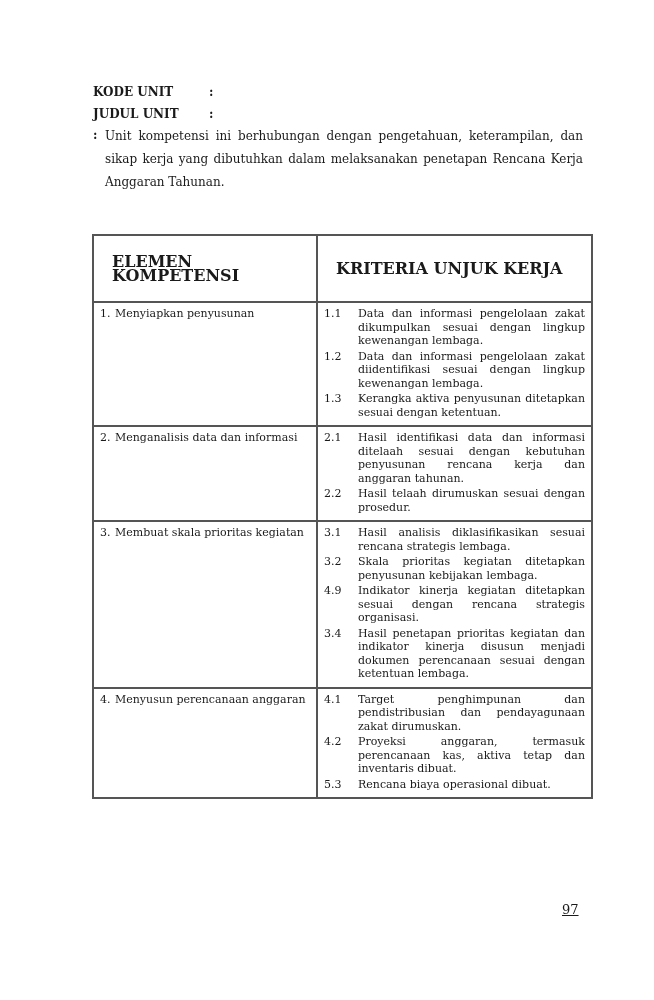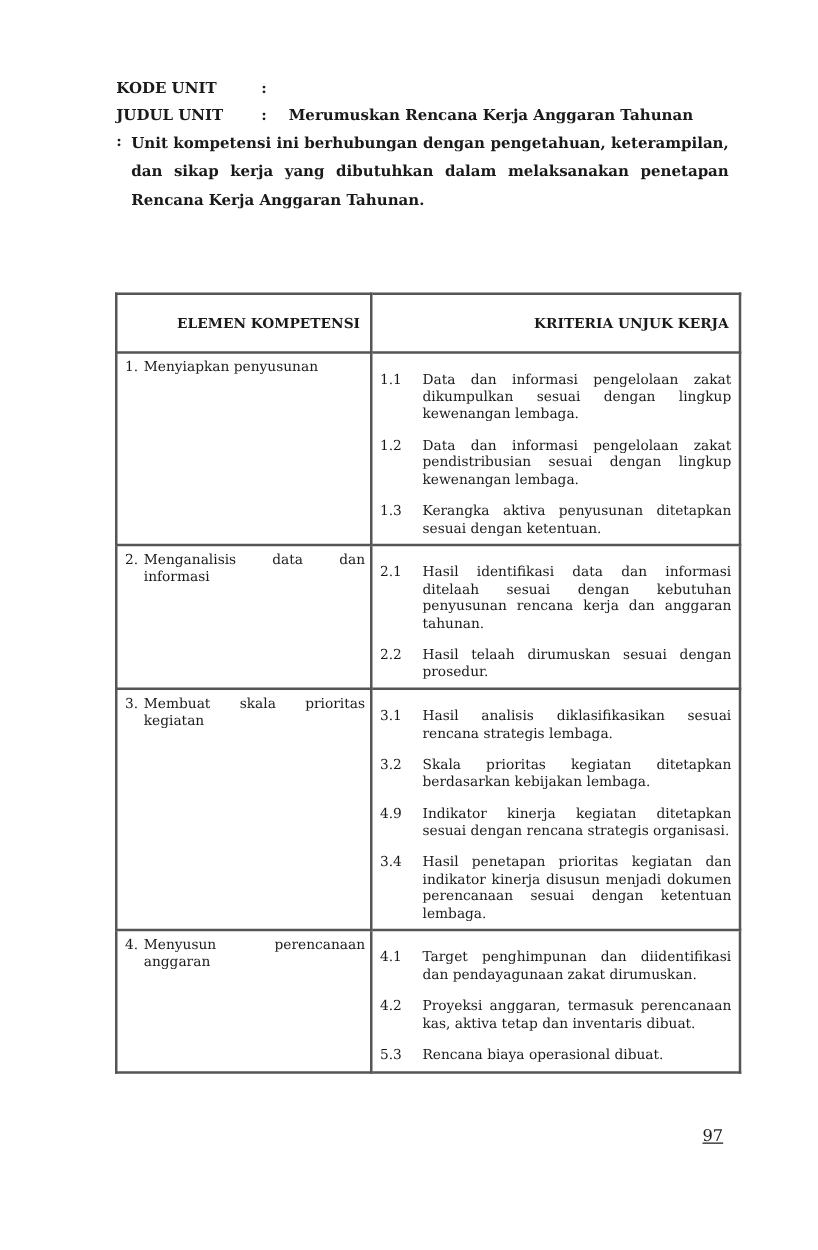--- a/index.html
+++ b/index.html
@@ -1,59 +1,58 @@
 <!DOCTYPE html>
 <html><head>
 <meta charset="utf-8">
 <style>
   html, body { margin: 0; padding: 0; }
   body {
     width: 654px; height: 1000px; background: #ffffff; position: relative;
     font-family: "DejaVu Serif", "Liberation Serif", serif; color: #1a1a1a;
     overflow: hidden;
   }
-  .header { position: absolute; left: 93px; top: 60px; width: 490px; }
+  .header { position: absolute; left: 93px; top: 82px; width: 490px; }
   .hrow { display: flex; font-size: 12px; line-height: 21.5px; }
   .hlabel { width: 116px; font-weight: bold; white-space: nowrap; }
   .hcolon { width: 19px; font-weight: bold; }
   .hval { flex: 1; font-weight: bold; }
-  .hval.normal { font-weight: bold; text-align: justify; text-align-last: left; font-size: 12px; line-height: 23px; }
+  .hval.normal { font-weight: normal; text-align: justify; text-align-last: left; font-size: 12px; line-height: 23px; }
   .row-desc .hlabel { width: 133px; }
   .row-desc .hcolon { width: 2px; }
   .row-judul .hval { padding-left: 3px; }
 
   table.kt {
     position: absolute; left: 92px; top: 234px; width: 501px;
     border-collapse: collapse; font-size: 11px; line-height: 13.5px;
   }
   table.kt td, table.kt th { border: 2px solid #555; vertical-align: top; }
-  table.kt th { font-weight: bold; height: 29px; padding: 8px; font-size: 11px; text-align: right; vertical-align: middle; }
+  table.kt th { font-weight: bold; height: 29px; padding: 18px; font-size: 16px; text-align: left; vertical-align: middle; }
   th.c1, td.c1 { width: 186px; }
   td.c1 { padding: 4px 4px 4px 6px; }
   td.c2 { padding: 2px 6px 4px 6px; }
   .elem { display: flex; text-align: justify; }
   .elem .num { width: 15px; flex: none; }
   .elem .txt { flex: 1; text-align: justify; text-align-last: left; }
-  .kuk { display: flex; margin-top: 12px; margin-bottom: 2px; }
+  .kuk { display: flex; margin-top: 2px; margin-bottom: 2px; }
   .kuk .num { width: 34px; flex: none; }
   .kuk .txt { flex: 1; text-align: justify; text-align-last: left; }
   .pagenum { position: absolute; left: 562px; top: 902px; font-size: 13px; text-decoration: underline; }
 </style>
 </head>
 <body>
 
 <div class="header">
   <div class="hrow">
     <span class="hlabel">KODE UNIT</span>
     <span class="hcolon">:</span>
   </div>
   <div class="hrow row-judul">
     <span class="hlabel">JUDUL UNIT</span>
     <span class="hcolon">:</span>
-    <span class="hval">Merumuskan Rencana Kerja Anggaran Tahunan</span>
   </div>
   <div class="hrow row-desc">
     <span class="hcolon">:</span>
     <span class="hval normal" style="padding-left:10px;">Unit kompetensi ini berhubungan dengan pengetahuan, keterampilan, dan sikap kerja yang dibutuhkan dalam melaksanakan penetapan Rencana Kerja Anggaran Tahunan.</span>
   </div>
 </div>
 
 <table class="kt">
   <thead>
     <tr>
@@ -69,21 +68,21 @@
             <span class="txt">Menyiapkan penyusunan</span>
           </div>
         </td>
         <td class="c2">
           <div class="kuk">
             <span class="num">1.1</span>
             <span class="txt">Data dan informasi pengelolaan zakat dikumpulkan sesuai dengan lingkup kewenangan lembaga.</span>
           </div>
           <div class="kuk">
             <span class="num">1.2</span>
-            <span class="txt">Data dan informasi pengelolaan zakat pendistribusian sesuai dengan lingkup kewenangan lembaga.</span>
+            <span class="txt">Data dan informasi pengelolaan zakat diidentifikasi sesuai dengan lingkup kewenangan lembaga.</span>
           </div>
           <div class="kuk">
             <span class="num">1.3</span>
             <span class="txt">Kerangka aktiva penyusunan ditetapkan sesuai dengan ketentuan.</span>
           </div>
         </td>
       </tr>
       <tr>
         <td class="c1">
           <div class="elem">
@@ -109,21 +108,21 @@
             <span class="txt">Membuat skala prioritas kegiatan</span>
           </div>
         </td>
         <td class="c2">
           <div class="kuk">
             <span class="num">3.1</span>
             <span class="txt">Hasil analisis diklasifikasikan sesuai rencana strategis lembaga.</span>
           </div>
           <div class="kuk">
             <span class="num">3.2</span>
-            <span class="txt">Skala prioritas kegiatan ditetapkan berdasarkan kebijakan lembaga.</span>
+            <span class="txt">Skala prioritas kegiatan ditetapkan penyusunan kebijakan lembaga.</span>
           </div>
           <div class="kuk">
             <span class="num">4.9</span>
             <span class="txt">Indikator kinerja kegiatan ditetapkan sesuai dengan rencana strategis organisasi.</span>
           </div>
           <div class="kuk">
             <span class="num">3.4</span>
             <span class="txt">Hasil penetapan prioritas kegiatan dan indikator kinerja disusun menjadi dokumen perencanaan sesuai dengan ketentuan lembaga.</span>
           </div>
         </td>
@@ -131,21 +130,21 @@
       <tr>
         <td class="c1">
           <div class="elem">
             <span class="num">4.</span>
             <span class="txt">Menyusun perencanaan anggaran</span>
           </div>
         </td>
         <td class="c2">
           <div class="kuk">
             <span class="num">4.1</span>
-            <span class="txt">Target penghimpunan dan diidentifikasi dan pendayagunaan zakat dirumuskan.</span>
+            <span class="txt">Target penghimpunan dan pendistribusian dan pendayagunaan zakat dirumuskan.</span>
           </div>
           <div class="kuk">
             <span class="num">4.2</span>
             <span class="txt">Proyeksi anggaran, termasuk perencanaan kas, aktiva tetap dan inventaris dibuat.</span>
           </div>
           <div class="kuk">
             <span class="num">5.3</span>
             <span class="txt">Rencana biaya operasional dibuat.</span>
           </div>
         </td>

